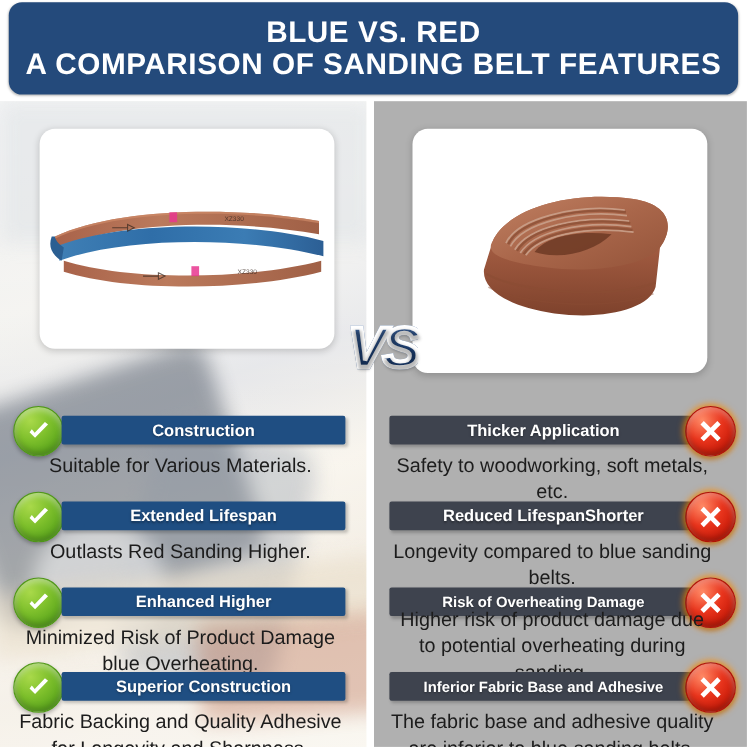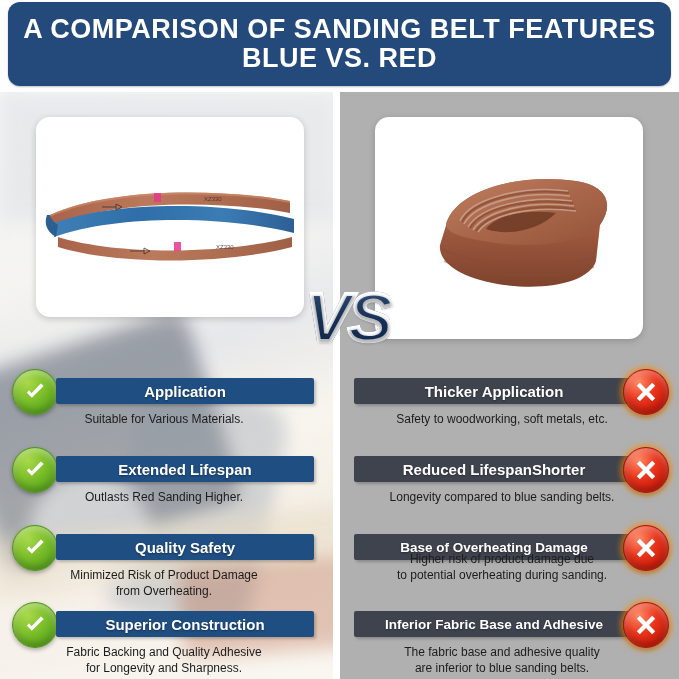--- a/index.html
+++ b/index.html
@@ -47,21 +47,21 @@
   .card-left{left:36px;top:25px;width:268px;height:200px;}
   .card-right{left:35px;top:25px;width:268px;height:222px;}
 
   
   .belt-blue{position:absolute;left:8px;top:62px;width:252px;height:86px;}
   .belt-red{position:absolute;left:25px;top:40px;width:220px;height:145px;}
 
   
   .vs{
     position:absolute;left:303px;top:185px;width:90px;height:80px;
-    font-size:68px;font-weight:bold;font-style:italic;
+    font-size:52px;font-weight:bold;font-style:italic;
     display:flex;align-items:center;justify-content:center;
     color:#2a4f86;
     -webkit-text-stroke:4px #ffffff;
     paint-order:stroke fill;
     text-shadow:0 2px 3px rgba(0,0,0,.28);
     z-index:20;letter-spacing:-3px;
   }
   .vs-inner{
     background:linear-gradient(180deg,#4a6fa5 0%,#1e4278 55%,#16335e 100%);
     -webkit-background-clip:text;background-clip:text;color:transparent;
@@ -78,21 +78,21 @@
   }
   .bar-blue{background:#1f4e82;left:56px;width:258px;}
   .bar-gray{background:#3e434e;left:14px;width:280px;}
   .bar-text{
     color:#ffffff;font-weight:bold;font-size:15px;white-space:nowrap;
     text-shadow:0 1px 2px rgba(0,0,0,.35);
   }
   .bar-text.sm{font-size:13.5px;}
 
   .desc{
-    position:absolute;text-align:center;color:#1c1c1c;font-size:12px;
+    position:absolute;text-align:center;color:#1c1c1c;font-size:18px;
     line-height:1.32;width:300px;
   }
   .desc-left{left:14px;}
   .desc-right{left:12px;}
 
   
   .icon-circle{
     position:absolute;width:44px;height:44px;border-radius:50%;
     display:flex;align-items:center;justify-content:center;
   }
@@ -109,22 +109,22 @@
     border:1px solid #b01404;
   }
   .glyph{width:26px;height:26px;display:block;}
 </style>
 </head>
 <body>
 
 <div class="page">
 
   <div class="title-banner">
+    <div class="title-line title-line-1">BLUE VS. RED</div>
     <div class="title-line title-line-2">A COMPARISON OF SANDING BELT FEATURES</div>
-    <div class="title-line title-line-1">BLUE VS. RED</div>
   </div>
 
   <div class="panels">
 
     <div class="panel panel-left">
       <div class="bg-shape bg-s5"></div>
       <div class="bg-shape bg-s1"></div>
       <div class="bg-shape bg-s2"></div>
       <div class="bg-shape bg-s6"></div>
       <div class="bg-shape bg-s3"></div>
@@ -170,21 +170,21 @@
 
       <div class="features">
 
         <div class="feat" style="top:277px">
           <div class="icon-circle icon-check" style="top:0px">
             <svg class="glyph" viewBox="0 0 24 24">
                 <path d="M4.5 12.8l4.6 4.6L20 6.4l-2.6-2.2-8.6 9-2.4-2.8z" fill="#fff"></path>
               </svg>
           </div>
           <div class="bar bar-blue" style="top:9px">
-            <span class="bar-text">Application</span>
+            <span class="bar-text">Construction</span>
           </div>
           <div class="desc desc-left" style="top:43px">Suitable for Various Materials.</div>
         </div>
 
         <div class="feat" style="top:355px">
           <div class="icon-circle icon-check" style="top:0px">
             <svg class="glyph" viewBox="0 0 24 24">
                 <path d="M4.5 12.8l4.6 4.6L20 6.4l-2.6-2.2-8.6 9-2.4-2.8z" fill="#fff"></path>
               </svg>
           </div>
@@ -194,24 +194,24 @@
           <div class="desc desc-left" style="top:43px">Outlasts Red Sanding Higher.</div>
         </div>
 
         <div class="feat" style="top:433px">
           <div class="icon-circle icon-check" style="top:0px">
             <svg class="glyph" viewBox="0 0 24 24">
                 <path d="M4.5 12.8l4.6 4.6L20 6.4l-2.6-2.2-8.6 9-2.4-2.8z" fill="#fff"></path>
               </svg>
           </div>
           <div class="bar bar-blue" style="top:9px">
-            <span class="bar-text">Quality Safety</span>
+            <span class="bar-text">Enhanced Higher</span>
           </div>
           <div class="desc desc-left" style="top:43px;white-space:pre-line">Minimized Risk of Product Damage
-from Overheating.</div>
+blue Overheating.</div>
         </div>
 
         <div class="feat" style="top:510px">
           <div class="icon-circle icon-check" style="top:0px">
             <svg class="glyph" viewBox="0 0 24 24">
                 <path d="M4.5 12.8l4.6 4.6L20 6.4l-2.6-2.2-8.6 9-2.4-2.8z" fill="#fff"></path>
               </svg>
           </div>
           <div class="bar bar-blue" style="top:9px">
             <span class="bar-text">Superior Construction</span>
@@ -285,21 +285,21 @@
           <div class="icon-circle icon-x" style="top:0px">
             <svg class="glyph" viewBox="0 0 24 24">
                 <path d="M6.3 3.5L12 9.2l5.7-5.7 2.8 2.8L14.8 12l5.7 5.7-2.8 2.8L12 14.8l-5.7 5.7-2.8-2.8L9.2 12 3.5 6.3z" fill="#fff"></path>
               </svg>
           </div>
           <div class="desc desc-right" style="top:43px">Longevity compared to blue sanding belts.</div>
         </div>
 
         <div class="feat" style="top:433px">
           <div class="bar bar-gray" style="top:9px">
-            <span class="bar-text sm">Base of Overheating Damage</span>
+            <span class="bar-text sm">Risk of Overheating Damage</span>
           </div>
           <div class="icon-circle icon-x" style="top:0px">
             <svg class="glyph" viewBox="0 0 24 24">
                 <path d="M6.3 3.5L12 9.2l5.7-5.7 2.8 2.8L14.8 12l5.7 5.7-2.8 2.8L12 14.8l-5.7 5.7-2.8-2.8L9.2 12 3.5 6.3z" fill="#fff"></path>
               </svg>
           </div>
           <div class="desc desc-right" style="top:27px;white-space:pre-line">Higher risk of product damage due
 to potential overheating during sanding.</div>
         </div>
 

